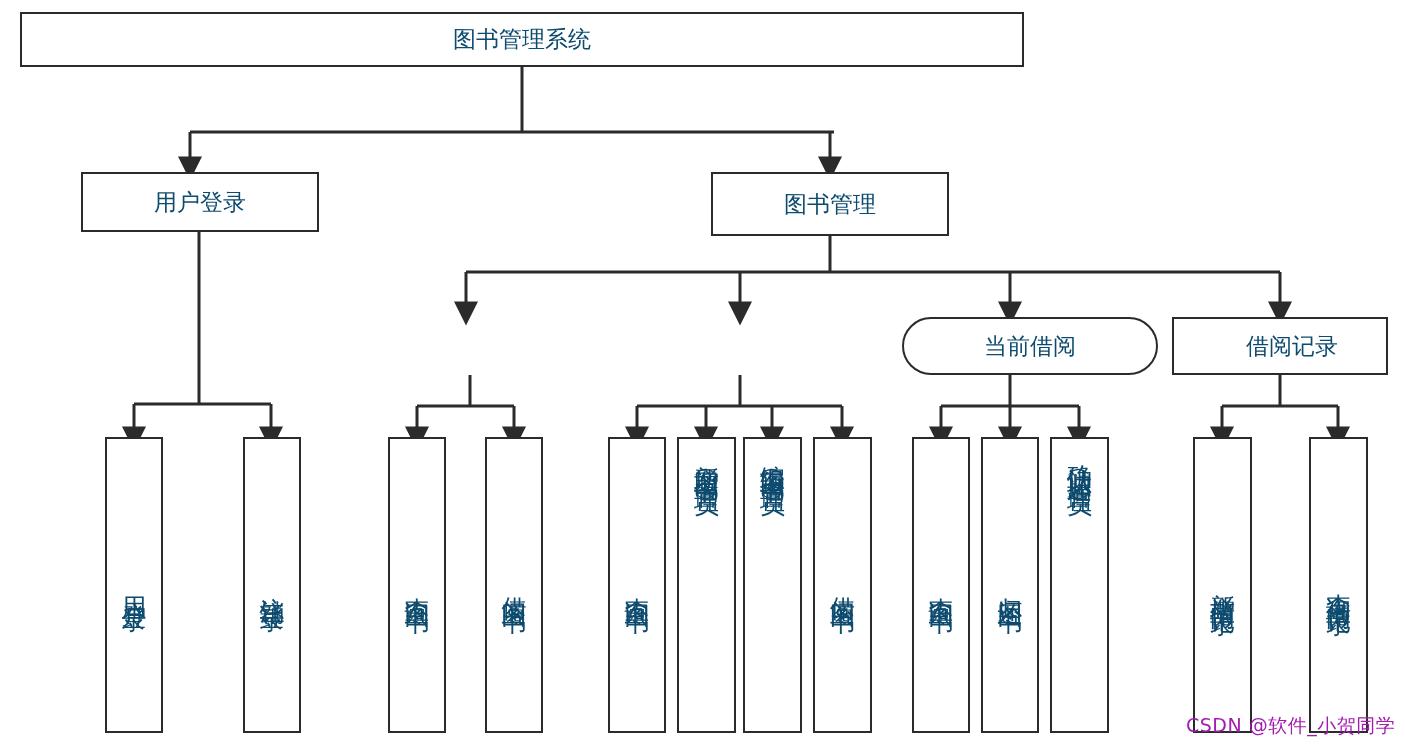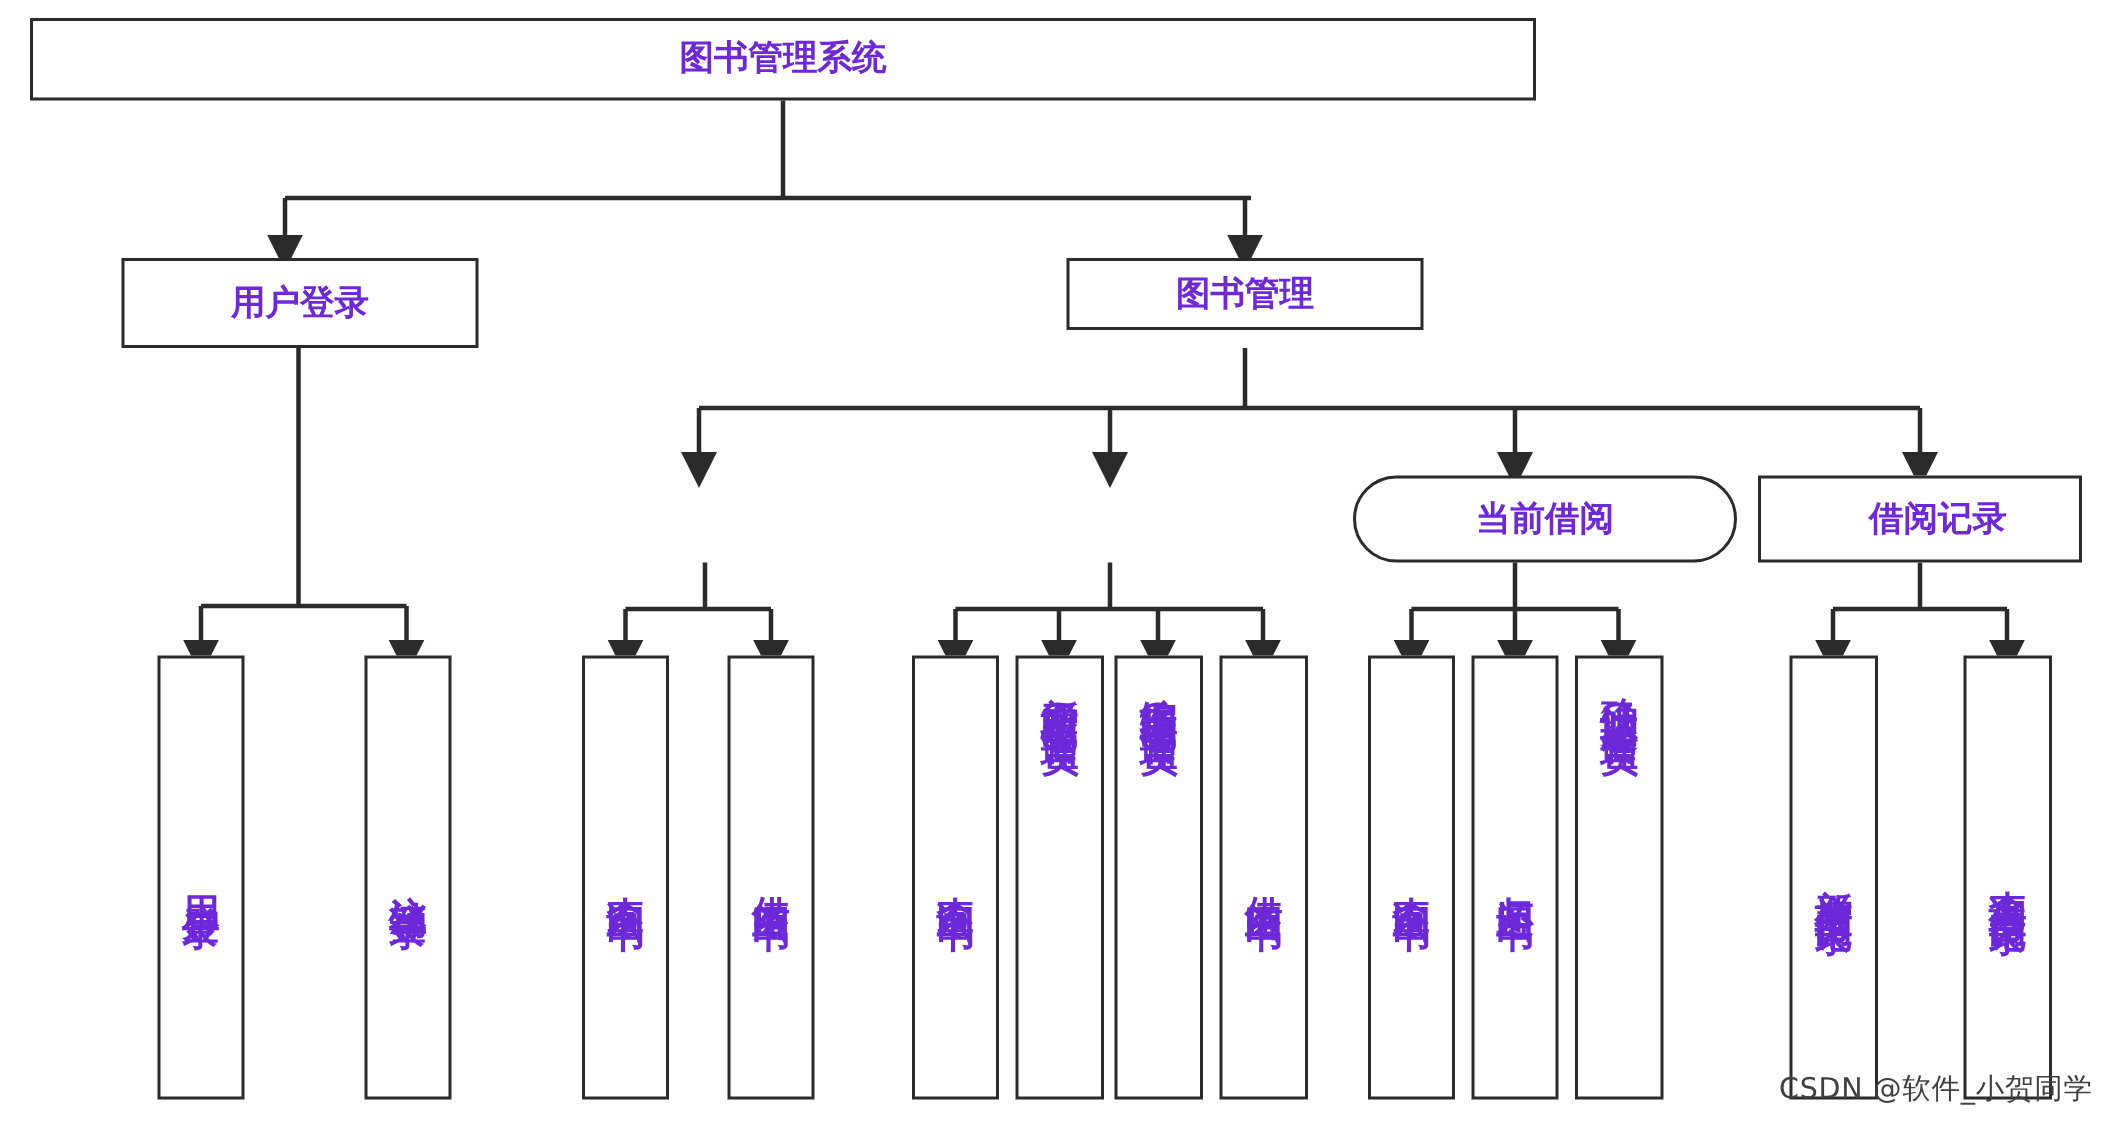--- a/index.html
+++ b/index.html
@@ -4,28 +4,28 @@
 <style>
   html,body{margin:0;padding:0;background:#ffffff;}
   body{width:1405px;height:747px;overflow:hidden;
        font-family:"DejaVu Sans","Liberation Sans",sans-serif;}
   #stage{position:relative;width:1405px;height:747px;background:#fff;}
   svg#wires{position:absolute;left:0;top:0;width:1405px;height:747px;}
   .node{position:absolute;box-sizing:border-box;background:#ffffff;
         border:2px solid #2b2b2b;display:flex;align-items:center;
         justify-content:center;}
   .node.h{}
-  .node .lbl{color:#6d28d9;line-height:1.0;white-space:nowrap;font-weight:bold;}
+  .node .lbl{color:#0c4a6e;line-height:1.0;white-space:nowrap;}
   .node.h .lbl{font-size:23px;}
   .node.v{align-items:flex-start;justify-content:center;padding-top:6px;}
   .node.v .lbl{writing-mode:vertical-rl;text-orientation:upright;
                font-size:25px;letter-spacing:4px;line-height:1.0;}
   .node.v.mid{align-items:center;padding-top:0;}
   #watermark{position:absolute;left:1186px;top:713px;font-size:19px;
-             color:#404040;white-space:nowrap;letter-spacing:0.5px;}
+             color:#a21caf;white-space:nowrap;letter-spacing:0.5px;}
 </style>
 </head>
 <body>
 
 <div id="stage">
 
   <svg id="wires" viewBox="0 0 1405 747">
     <defs>
       <marker id="arrow" markerWidth="11" markerHeight="11" refX="1.2" refY="4" orient="auto" markerUnits="strokeWidth">
         <path d="M0,0 L0,8 L8,4 z" fill="#2b2b2b"></path>
@@ -75,21 +75,21 @@
     </g>
   </svg>
 
   <div class="node h" style="left:20px;top:12px;width:1004px;height:55px;">
     <span class="lbl">图书管理系统</span>
   </div>
 
   <div class="node h" style="left:81px;top:172px;width:238px;height:60px;">
     <span class="lbl">用户登录</span>
   </div>
-  <div class="node h" style="left:711px;top:172px;width:238px;height:48px;">
+  <div class="node h" style="left:711px;top:172px;width:238px;height:64px;">
     <span class="lbl">图书管理</span>
   </div>
 
   <div class="node h" style="left:902px;top:317px;width:256px;height:58px;border-radius:29px;">
     <span class="lbl">当前借阅</span>
   </div>
   <div class="node h" style="left:1172px;top:317px;width:216px;height:58px;padding-left:24px;">
     <span class="lbl">借阅记录</span>
   </div>
 

